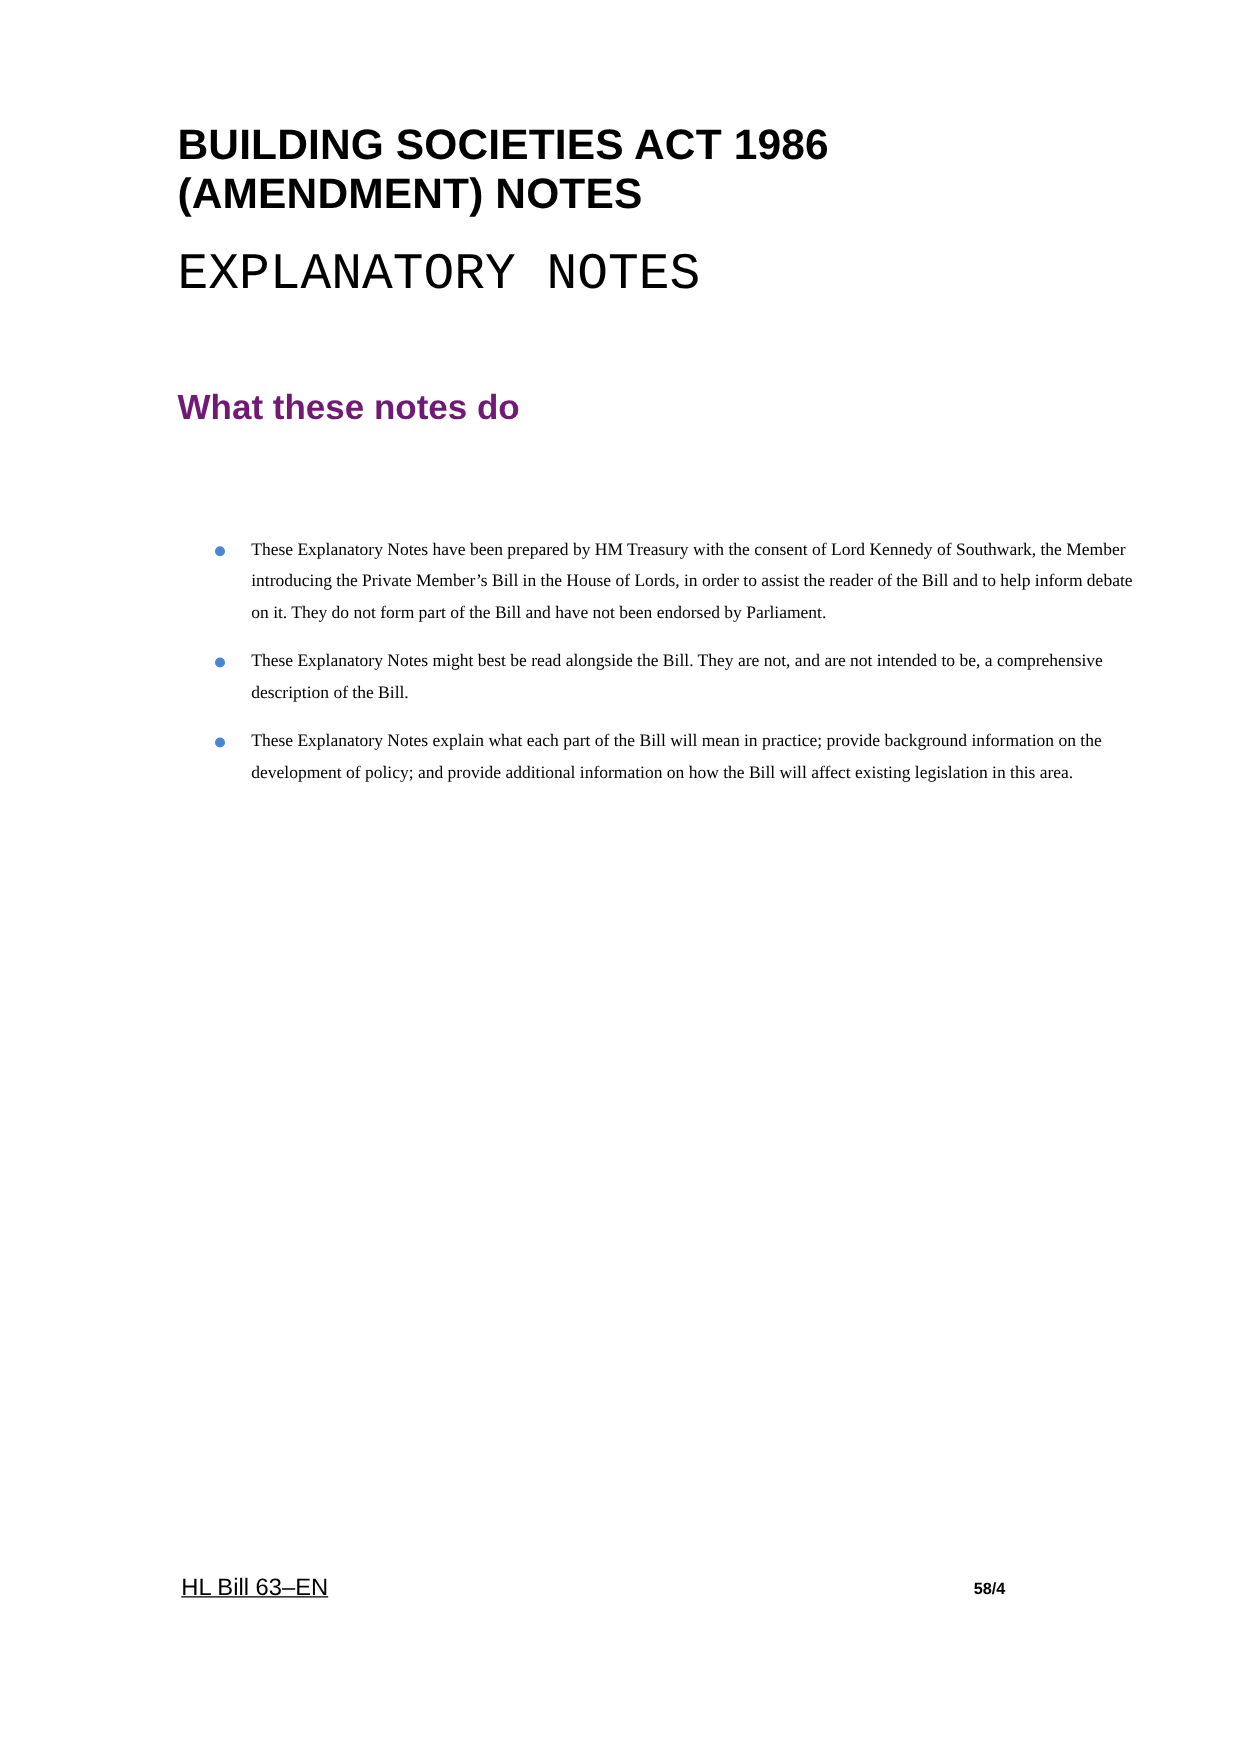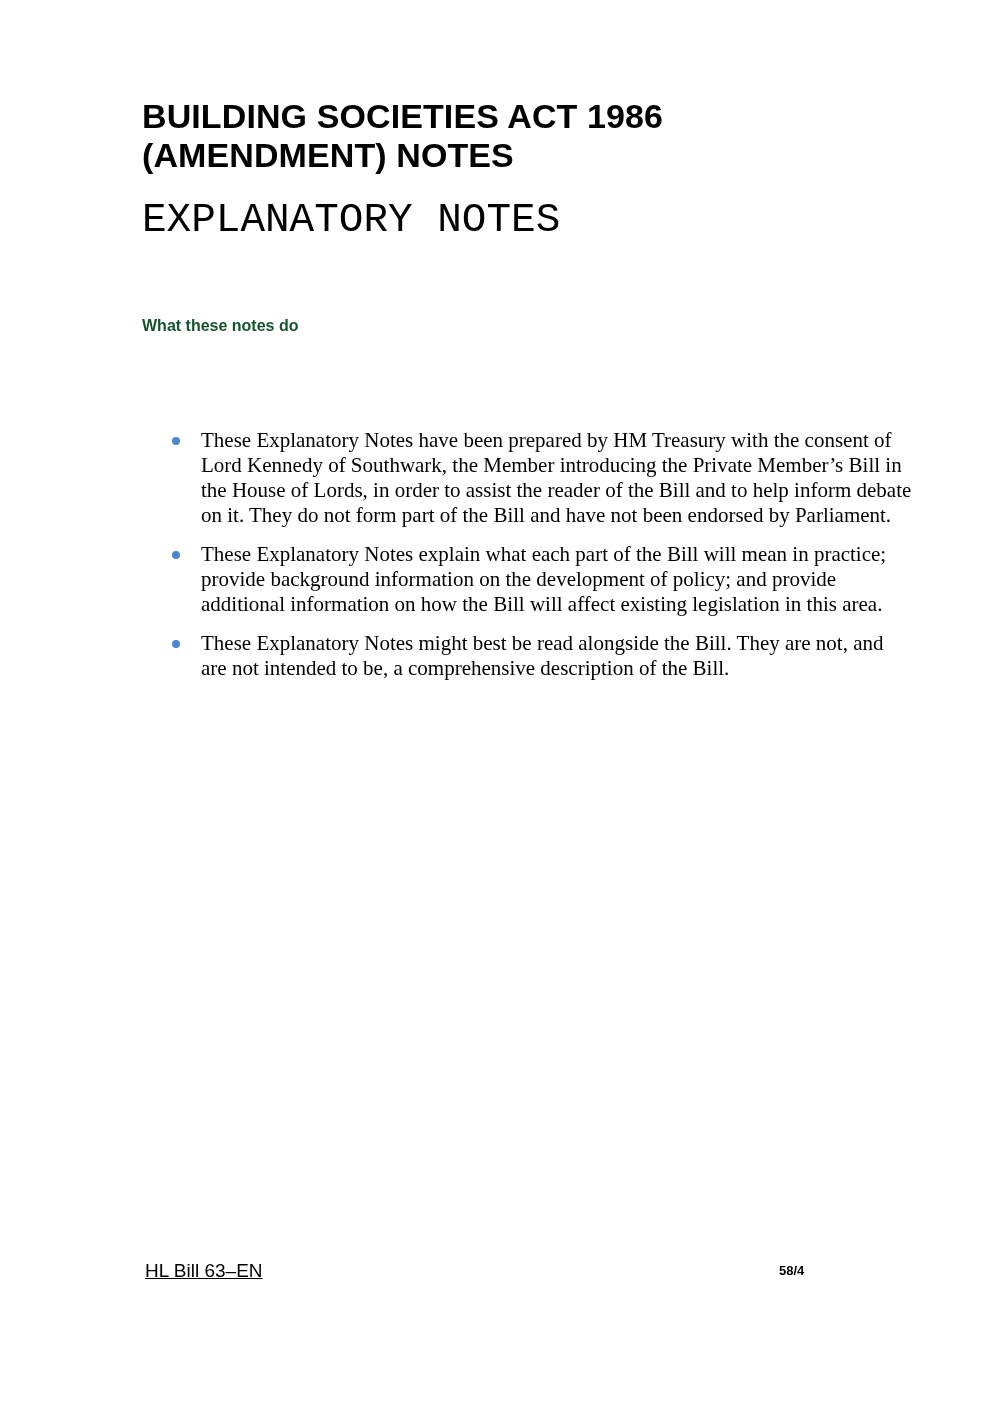--- a/index.html
+++ b/index.html
@@ -43,23 +43,23 @@
       font-size: 41px;
       line-height: 40px;
     }
     .section-heading {
       position: absolute;
       left: 142px;
       top: 311px;
       margin: 0;
       font-family: "Liberation Sans", sans-serif;
       font-weight: bold;
-      font-size: 16px;
+      font-size: 28px;
       line-height: 30px;
-      color: #14532d;
+      color: #701a75;
     }
     .intro {
       position: absolute;
       left: 142px;
       top: 364px;
       width: 760px;
       margin: 0;
       font-family: "Liberation Serif", serif;
       font-size: 15.6px;
       line-height: 25px;
@@ -71,21 +71,21 @@
       width: 770px;
       margin: 0;
       padding: 0;
       list-style: none;
     }
     .bullet {
       position: relative;
       padding-left: 59px;
       margin: 0 0 14px 0;
       font-family: "Liberation Serif", serif;
-      font-size: 21px;
+      font-size: 14px;
       line-height: 25px;
     }
     .bullet-dot {
       position: absolute;
       left: 30px;
       top: 9px;
       width: 8px;
       height: 8px;
       border-radius: 50%;
       background: #4a86d4;
@@ -123,23 +123,23 @@
   <h3 class="section-heading">What these notes do</h3>
 
 
   <ul class="bullets">
     <li class="bullet">
       <span class="bullet-dot"></span>
       <span>These Explanatory Notes have been prepared by HM Treasury with the consent of Lord Kennedy of Southwark, the Member introducing the Private Member’s Bill in the House of Lords, in order to assist the reader of the Bill and to help inform debate on it. They do not form part of the Bill and have not been endorsed by Parliament.</span>
     </li>
     <li class="bullet">
       <span class="bullet-dot"></span>
-      <span>These Explanatory Notes explain what each part of the Bill will mean in practice; provide background information on the development of policy; and provide additional information on how the Bill will affect existing legislation in this area.</span>
+      <span>These Explanatory Notes might best be read alongside the Bill. They are not, and are not intended to be, a comprehensive description of the Bill.</span>
     </li>
     <li class="bullet">
       <span class="bullet-dot"></span>
-      <span>These Explanatory Notes might best be read alongside the Bill. They are not, and are not intended to be, a comprehensive description of the Bill.</span>
+      <span>These Explanatory Notes explain what each part of the Bill will mean in practice; provide background information on the development of policy; and provide additional information on how the Bill will affect existing legislation in this area.</span>
     </li>
   </ul>
 
   <div class="footer-left">HL Bill 63–EN</div>
   <div class="footer-right">58/4</div>
 </div>
 
 </body></html>

